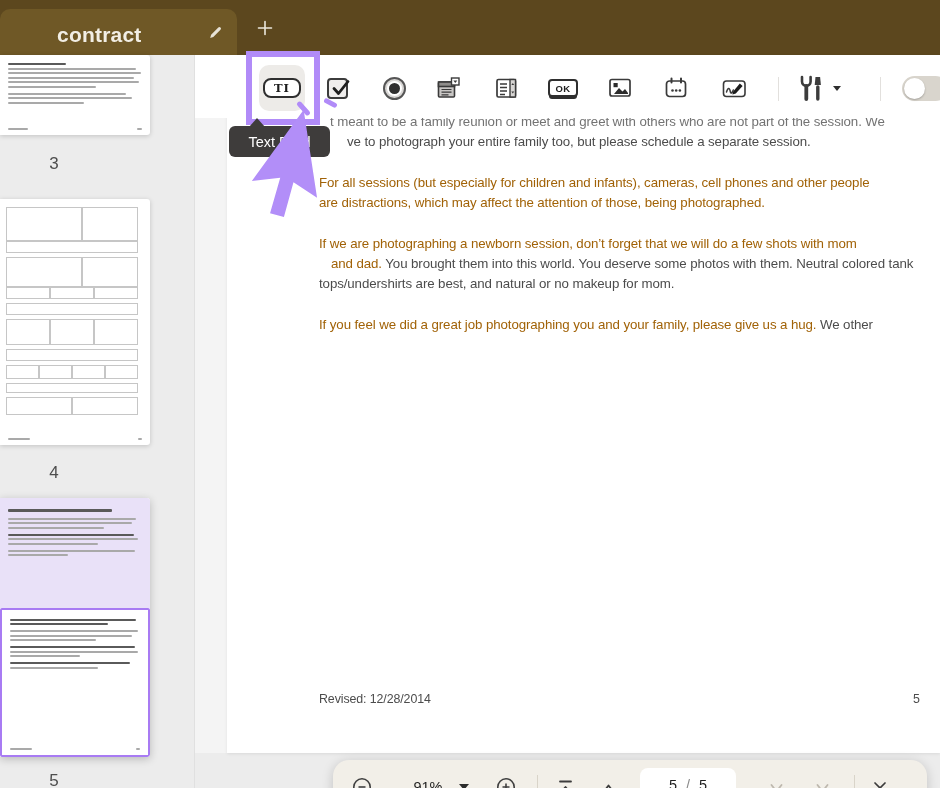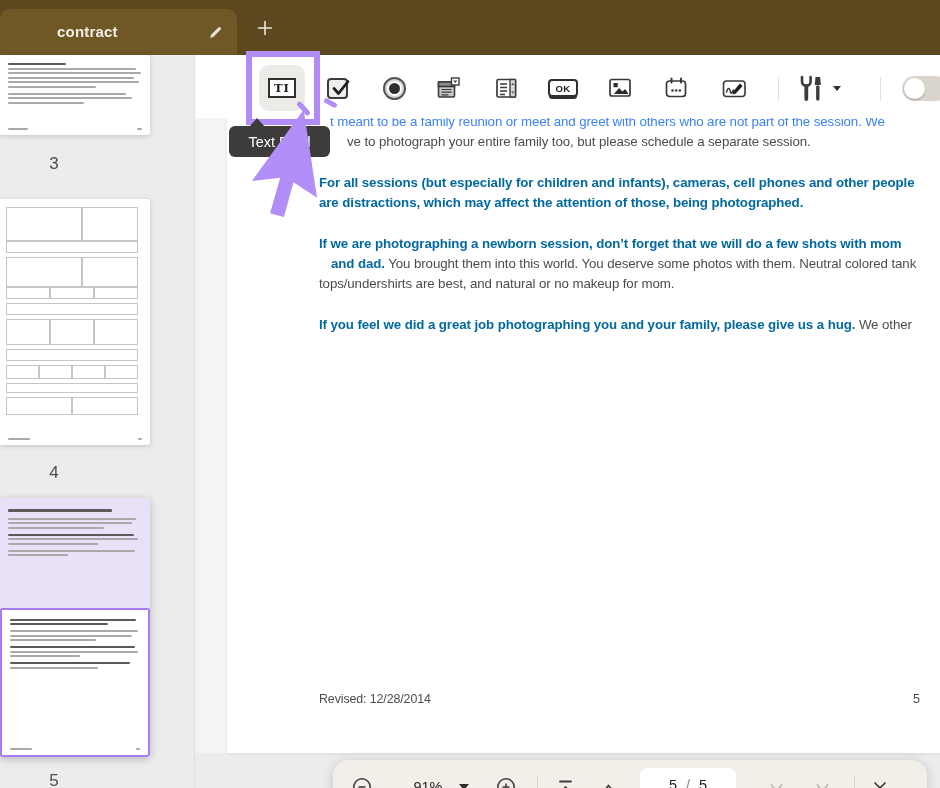--- a/index.html
+++ b/index.html
@@ -5,21 +5,21 @@
   :root{
     --accent:#b18bf8; --topbar:#5c471e; --tab:#6f5826; --tooltip-bg:#3e3c3b; --dock:#f2efe8;
   }
   *{box-sizing:border-box; margin:0; padding:0;}
   html,body{width:940px;height:788px;overflow:hidden;}
   body{position:relative;background:#ececec;font-family:"Liberation Sans",sans-serif;}
 
   
   .titlebar{position:absolute;left:0;top:0;width:940px;height:55px;background:var(--topbar);}
   .tab{position:absolute;left:0;top:9px;width:237px;height:46px;background:var(--tab);border-radius:10px 10px 0 0;}
-  .tab-title{position:absolute;left:57px;top:14px;font-size:15px;font-weight:600;color:#f2eee4;letter-spacing:.2px;}
+  .tab-title{position:absolute;left:57px;top:14px;font-size:21px;font-weight:600;color:#f2eee4;letter-spacing:.2px;}
   .pencil-btn{position:absolute;right:13px;top:14px;width:18px;height:18px;display:flex;align-items:center;justify-content:center;cursor:pointer;}
   .newtab-btn{position:absolute;left:256px;top:19px;width:18px;height:18px;display:flex;align-items:center;justify-content:center;cursor:pointer;}
 
   
   .sidebar{position:absolute;left:0;top:55px;width:195px;height:733px;background:#ececec;border-right:1px solid #e0e0e0;}
   .thumb{position:absolute;left:0;width:150px;background:#fff;box-shadow:0 1px 5px rgba(0,0,0,.18);border-radius:0 3px 3px 0;overflow:hidden;}
   .thumb-label{position:absolute;width:108px;left:0;text-align:center;font-size:17px;color:#4e4e4e;}
   .ln{height:2px;background:#a9a9a9;margin:2.5px 8px 0;border-radius:1px;}
   .ln.dk{background:#5a5a5a;}
   .tpad{padding-top:5px;}
@@ -29,30 +29,30 @@
   .t4-note{position:absolute;left:14px;top:12px;font-family:"DejaVu Serif",serif;font-style:italic;font-size:7px;color:#333;white-space:nowrap;}
   .t5-top{position:absolute;left:0;top:0;width:100%;height:110px;background:#e9e1f8;padding-top:8px;}
   .t5-view{position:absolute;left:0;top:110px;width:100%;height:149px;background:#fff;border:2px solid #a87bf3;border-radius:2px;padding-top:6px;}
 
   
   .main-bg{position:absolute;left:195px;top:55px;width:745px;height:733px;background:#ececec;}
   .strip{position:absolute;left:195px;top:55px;width:32px;height:698px;background:#f4f4f4;}
   .page{position:absolute;left:227px;top:55px;width:713px;height:698px;background:#fff;box-shadow:0 1px 3px rgba(0,0,0,.08);}
 
   .dl{position:absolute;white-space:nowrap;font-size:13.3px;letter-spacing:-.1px;color:#4c4c4c;}
-  .dl .b,.dl.b{font-weight:700;color:#0369a1;}
-  .dl.faded{color:#3b82f6;}
+  .dl .b,.dl.b{font-weight:400;color:#a16207;}
+  .dl.faded{color:#737373;}
   .pfoot{font-size:12.4px;color:#4c4c4c;}
 
   
   .formbar{position:absolute;left:195px;top:55px;width:745px;height:63px;background:#fff;}
   .fbtn{position:absolute;top:13px;width:40px;height:40px;display:flex;align-items:center;justify-content:center;cursor:pointer;}
   .ti-bg{position:absolute;left:64px;top:10px;width:46px;height:46px;border-radius:10px;background:#edebe8;}
   .fsep{position:absolute;top:22px;width:1px;height:24px;background:#e2e0dd;}
-  .icon-ti{width:28px;height:20px;border:2px solid #2f2f2f;border-radius:0;background:#fff;display:flex;align-items:center;justify-content:center;
+  .icon-ti{width:38px;height:20px;border:2px solid #2f2f2f;border-radius:8px;background:#fff;display:flex;align-items:center;justify-content:center;
            font-family:"DejaVu Serif",serif;font-weight:700;font-size:11.5px;letter-spacing:1px;color:#1d1d1d;}
   .icon-cb{width:21px;height:21px;border:2px solid #3c3c3c;border-radius:4px;background:#efedec;position:relative;}
   .icon-cb svg{position:absolute;left:1px;top:-3px;}
   .icon-radio{width:23px;height:23px;border:2px solid #555;border-radius:50%;background:#d9d7d5;display:flex;align-items:center;justify-content:center;}
   .icon-radio .mid{width:15px;height:15px;border-radius:50%;background:#fff;display:flex;align-items:center;justify-content:center;}
   .icon-radio .core{width:11px;height:11px;border-radius:50%;background:#2f2f2f;}
   .icon-ok{width:30px;height:18px;border:2px solid #2f2f2f;border-radius:4px;background:#fff;box-shadow:0 3px 0 -1px #2f2f2f;
            display:flex;align-items:center;justify-content:center;font-size:9.5px;font-weight:700;letter-spacing:.5px;color:#1d1d1d;}
   .caret{width:0;height:0;border-left:4.5px solid transparent;border-right:4.5px solid transparent;border-top:5.5px solid #2f2f2f;margin-left:7px;}
 

